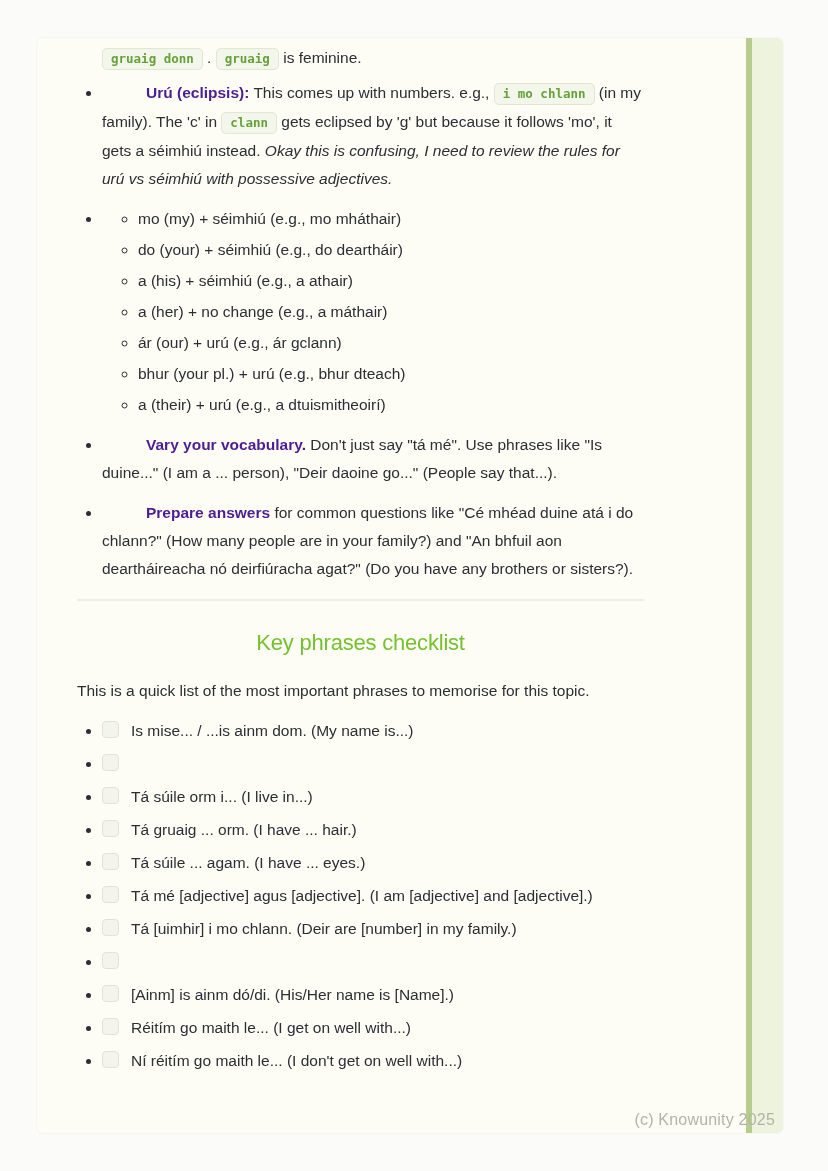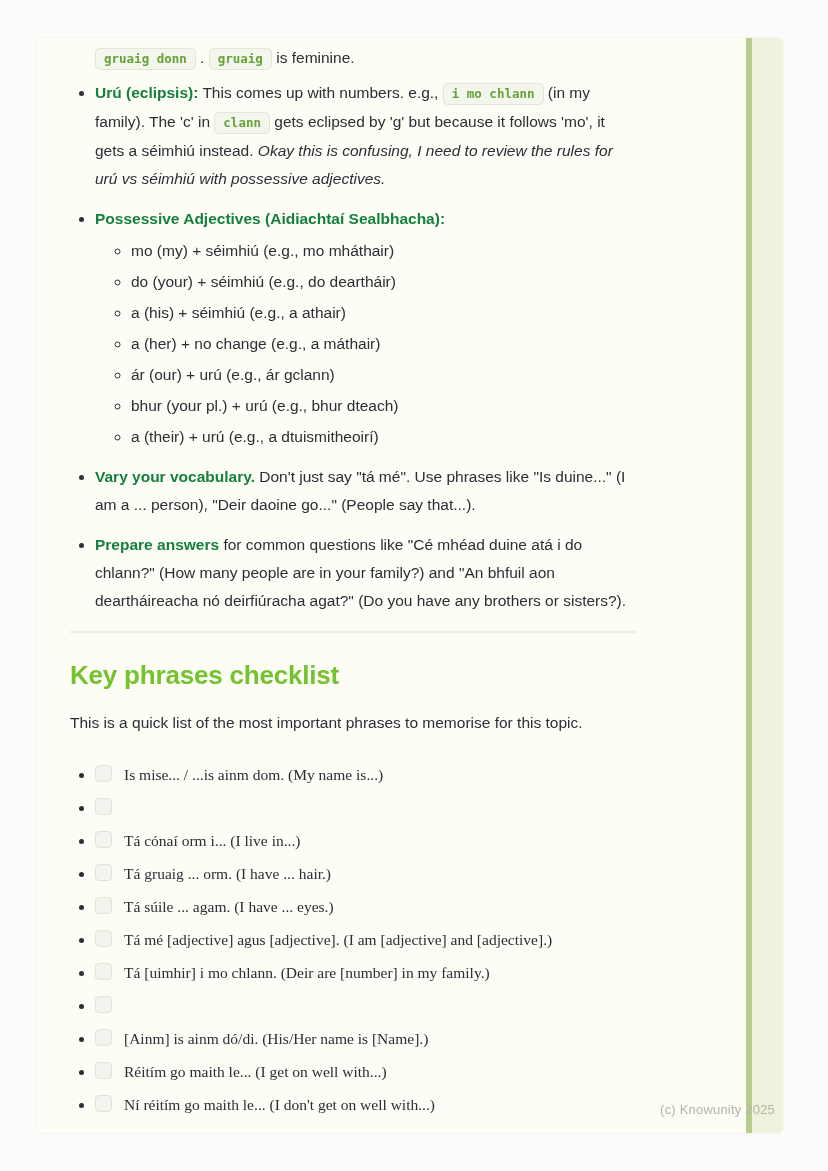--- a/index.html
+++ b/index.html
@@ -19,67 +19,68 @@
     box-shadow: 0 0 0 1px rgba(0,0,0,0.025);
   }
   .strip {
     position: absolute; top: 0; right: 0; bottom: 0;
     width: 31px;
     background: #edf3dc;
     border-left: 6px solid #b7cd8e;
     border-radius: 0 6px 6px 0;
   }
   .content {
-    position: absolute; left: 33px; top: 6px;
+    position: absolute; left: 40px; top: 6px;
     width: 567px;
     font-size: 15.5px;
     line-height: 28px;
   }
   .codebadge {
     font-family: "DejaVu Sans Mono", monospace;
     font-size: 12.5px;
     font-weight: 700;
     color: #67a13a;
     background: #f3f6ea;
     border: 1px solid #e1e7d2;
     border-radius: 5px;
     padding: 2px 8px 3px;
     white-space: nowrap;
   }
   .intro-line { margin: 0 0 6px 25px; }
   ul.main { list-style: disc; margin: 0; padding-left: 25px; }
   ul.main > li { margin-bottom: 12px; }
   ul.sub { list-style: circle; margin: 4px 0 8px; padding-left: 36px; }
   ul.sub > li { margin-bottom: 3px; }
-  strong { color: #15803d; }
+  strong { color: #4c1d95; margin-left: 44px; }
   em { font-style: italic; }
   hr.divider { border: none; border-top: 2px solid #eceeea; margin: 16px 0 28px; }
   h2.heading {
-    font-size: 26px;
-    font-weight: 700;
+    font-size: 22px;
+    font-weight: 400;
     color: #74c22e;
     margin: 0 0 20px;
     letter-spacing: -0.2px;
+    text-align: center;
   }
   p.intro { margin: 16px 0 10px; }
-  ul.check { list-style: disc; margin: 24px 0 0; padding-left: 25px; font-family: Liberation Serif, serif; }
+  ul.check { list-style: disc; margin: 12px 0 0; padding-left: 25px; }
   ul.check > li { margin-bottom: 5px; }
   .checkbox {
     display: inline-block;
     width: 15px; height: 15px;
     background: #f4f4ee;
     border: 1px solid #e2e2d9;
     border-radius: 4px;
     margin-right: 12px;
     vertical-align: -2px;
     cursor: pointer;
   }
   .watermark {
-    position: absolute; right: 8px; bottom: 16px;
-    font-size: 13px;
+    position: absolute; right: 8px; bottom: 4px;
+    font-size: 16px;
     color: #b3b3ab;
     letter-spacing: 0.2px;
   }
 </style>
 </head>
 <body>
 
 <div class="card">
   <div class="strip"></div>
 
@@ -91,21 +92,20 @@
       <span class="codebadge">gruaig</span>
       <span> is feminine.</span>
     </div>
 
     <ul class="main">
       <li>
         <strong>Urú (eclipsis):</strong><span> This comes up with numbers. e.g., </span><span class="codebadge">i mo chlann</span><span> (in my family). The 'c' in </span><span class="codebadge">clann</span><span> gets eclipsed by 'g' but because it follows 'mo', it gets a séimhiú instead. </span><em>Okay this is confusing, I need to review the rules for urú vs séimhiú with possessive adjectives.</em>
       </li>
 
       <li>
-        <strong>Possessive Adjectives (Aidiachtaí Sealbhacha):</strong>
         <ul class="sub">
           <li>mo (my) + séimhiú (e.g., mo mháthair)</li>
           <li>do (your) + séimhiú (e.g., do deartháir)</li>
           <li>a (his) + séimhiú (e.g., a athair)</li>
           <li>a (her) + no change (e.g., a máthair)</li>
           <li>ár (our) + urú (e.g., ár gclann)</li>
           <li>bhur (your pl.) + urú (e.g., bhur dteach)</li>
           <li>a (their) + urú (e.g., a dtuismitheoirí)</li>
         </ul>
       </li>
@@ -126,21 +126,21 @@
     <p class="intro">This is a quick list of the most important phrases to memorise for this topic.</p>
 
     <ul class="check">
       <li>
         <span class="checkbox"></span><span>Is mise... / ...is ainm dom. (My name is...)</span>
       </li>
       <li>
         <span class="checkbox"></span>
       </li>
       <li>
-        <span class="checkbox"></span><span>Tá cónaí orm i... (I live in...)</span>
+        <span class="checkbox"></span><span>Tá súile orm i... (I live in...)</span>
       </li>
       <li>
         <span class="checkbox"></span><span>Tá gruaig ... orm. (I have ... hair.)</span>
       </li>
       <li>
         <span class="checkbox"></span><span>Tá súile ... agam. (I have ... eyes.)</span>
       </li>
       <li>
         <span class="checkbox"></span><span>Tá mé [adjective] agus [adjective]. (I am [adjective] and [adjective].)</span>
       </li>

